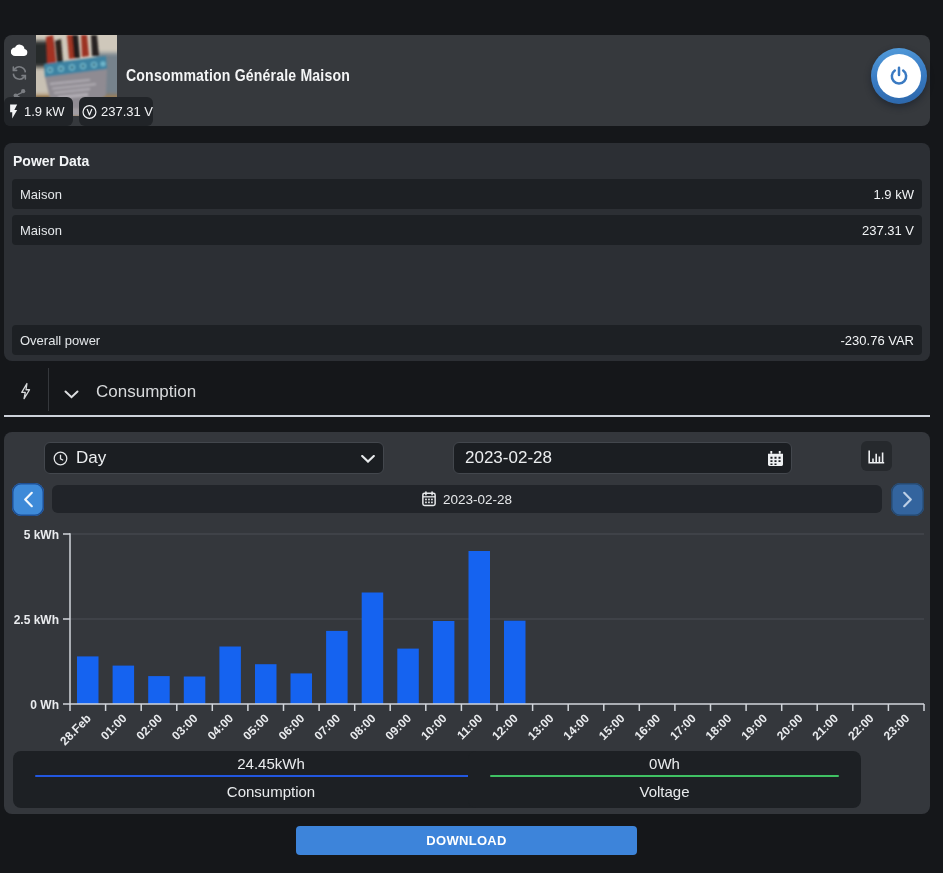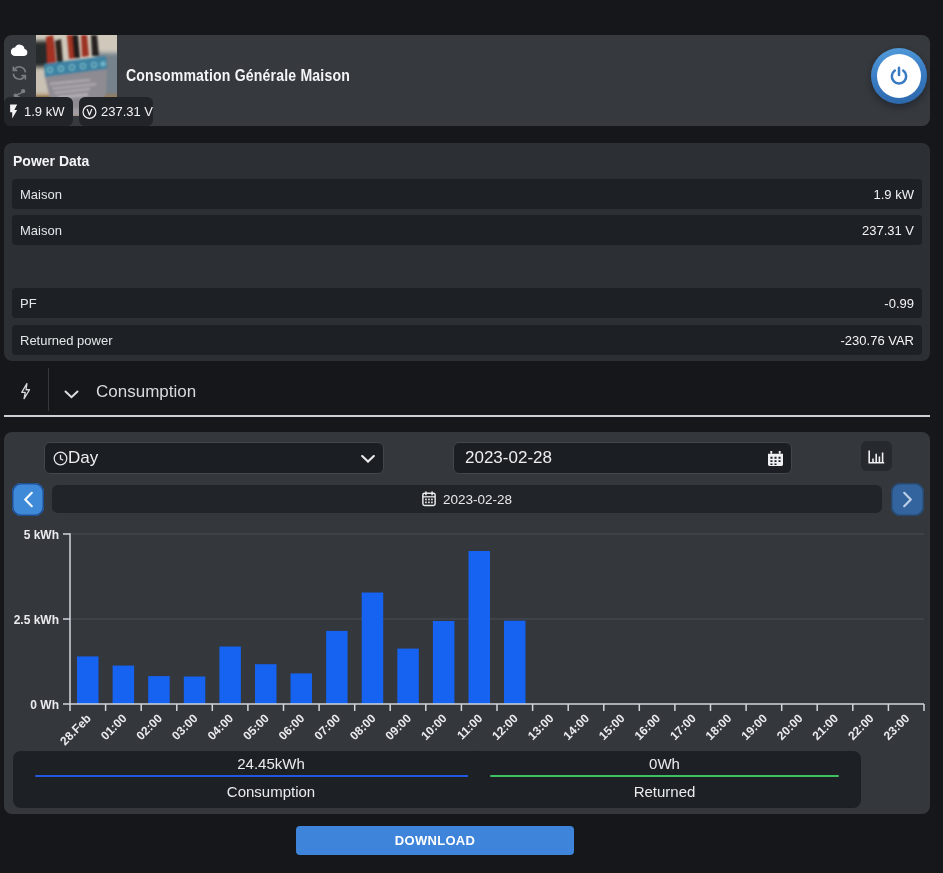--- a/index.html
+++ b/index.html
@@ -25,42 +25,42 @@
 
 .cons { position:absolute; left:4px; top:366px; width:926px; height:51px; border-bottom:2px solid #ccd1d9; }
 .cons .bolt { position:absolute; left:16px; top:16px; }
 .cons .vsep { position:absolute; left:44px; top:2px; width:1px; height:43px; background:#35383c; }
 .cons .chev { position:absolute; left:60px; top:19px; }
 .cons .ctitle { position:absolute; left:92px; top:16px; font-size:17px; color:#d7d9db; }
 
 .panel { position:absolute; left:4px; top:432px; width:926px; height:382px; background:#34373c; border-radius:8px; }
 .sel { position:absolute; top:10px; height:32px; background:#1b1e22; border:1px solid #43474d; border-radius:6px; display:flex; align-items:center; color:#eceef0; font-size:17px; }
 .sel1 { left:40px; width:340px; padding:0 8px 0 8px; }
-.sel1 .lab { }
+.sel1 .lab { margin-left:8px; }
 .sel1 .chev { margin-left:auto; }
 .sel2 { left:449px; width:339px; padding:0 8px 0 11px; }
 .sel2 .cal { margin-left:auto; display:flex; }
 .mini { position:absolute; left:857px; top:9px; width:31px; height:30px; background:#26292d; border-radius:6px; display:flex; align-items:center; justify-content:center; }
 .navrow { position:absolute; top:50px; left:0; width:100%; height:34px; }
 .nbtn { position:absolute; top:0.5px; width:32px; height:33px; border-radius:9px; display:flex; align-items:center; justify-content:center; }
 .nbtn.l { left:8px; background:#3e8ad8; box-shadow:0 0 0 1.5px #1e4f94 inset; }
 .nbtn.r { left:887px; width:33px; background:#33649e; box-shadow:0 0 0 1.5px #27496f inset; }
 .navbar { position:absolute; left:48px; top:3px; width:830px; height:28px; background:#212429; border-radius:6px; display:flex; align-items:center; justify-content:center; gap:7px; color:#e6e8ea; font-size:13.5px; }
 .chart { position:absolute; left:0; top:86px; }
 .sumrow { position:absolute; top:319px; left:0; width:100%; }
 .sbox { position:absolute; top:0; height:57px; background:#1d2024; border-radius:8px; color:#e9ebed; font-size:15px; text-align:center; }
 .sbox.a { left:9px; width:516px; }
 .sbox.b { left:464px; width:393px; }
 .sbox .val { margin-top:4px; }
 .sbox .line { height:2px; margin:3px 22px 0 22px; border-radius:1px; }
 .sbox.a .line { background:#2257e0; }
 .sbox.b .line { background:#3fc163; }
 .sbox .lab { margin-top:6px; }
 
-.dl { position:absolute; left:296px; top:826px; width:278px; height:29px; background:#3d84da; border-radius:4px; color:#fff; font-weight:700; font-size:13px; letter-spacing:.3px; display:flex; align-items:center; justify-content:center; font-family:"Liberation Sans", sans-serif; }
+.dl { position:absolute; left:296px; top:826px; width:341px; height:29px; background:#3d84da; border-radius:4px; color:#fff; font-weight:700; font-size:13px; letter-spacing:.3px; display:flex; align-items:center; justify-content:center; font-family:"Liberation Sans", sans-serif; }
 </style></head>
 <body>
 <div class="hdr">
   <div class="iconcol">
       <svg class="i1" width="17" height="12" viewBox="0 0 17 12">
         <path fill="#ffffff" d="M13.7 4.9a5 5 0 0 0-9.5-1.4A4 4 0 0 0 4.2 12h9.2a3.6 3.6 0 0 0 .3-7.1z"></path>
       </svg>
       <svg class="i2" width="16" height="16" viewBox="0 0 24 24" fill="none" stroke="#7b7e83" stroke-width="2.4">
         <path d="M21 11a9 9 0 0 0-15.5-5.5L3 8"></path>
         <path d="M3 3v5h5" stroke-linecap="round"></path>
@@ -151,26 +151,22 @@
 <div class="pcard">
   <h3>Power Data</h3>
   <div class="prow" style="top:36px">
       <span>Maison</span>
       <span class="pv">1.9 kW</span>
     </div>
 <div class="prow" style="top:72px">
       <span>Maison</span>
       <span class="pv">237.31 V</span>
     </div>
-<div class="prow" style="top:145px">
-      <span>PF</span>
-      <span class="pv">-0.99</span>
-    </div>
 <div class="prow" style="top:182px">
-      <span>Returned power</span>
+      <span>Overall power</span>
       <span class="pv">-230.76 VAR</span>
     </div>
 </div>
 <div class="cons">
   <span class="bolt"><svg width="11.5" height="19" viewBox="0 0 13 20" fill="none" stroke="#d6d8da" stroke-width="1.5" stroke-linejoin="round">
         <path d="M7.8 1 2 11h4l-1.4 7L10.8 8h-4l1-7z"></path>
       </svg></span>
   <span class="vsep"></span>
   <span class="chev"><svg width="15" height="9" viewBox="0 0 15 9" fill="none" stroke="#dcdee0" stroke-width="2" stroke-linecap="round">
         <path d="M1.5 1.5 7.5 7.2 13.5 1.5"></path>
@@ -317,17 +313,17 @@
 </svg>
   <div class="sumrow">
     <div class="sbox a">
         <div class="val">24.45kWh</div>
         <div class="line"></div>
         <div class="lab">Consumption</div>
       </div>
     <div class="sbox b">
         <div class="val">0Wh</div>
         <div class="line"></div>
-        <div class="lab">Returned</div>
+        <div class="lab">Voltage</div>
       </div>
   </div>
 </div>
 <div class="dl">DOWNLOAD</div>
 
 </body></html>

